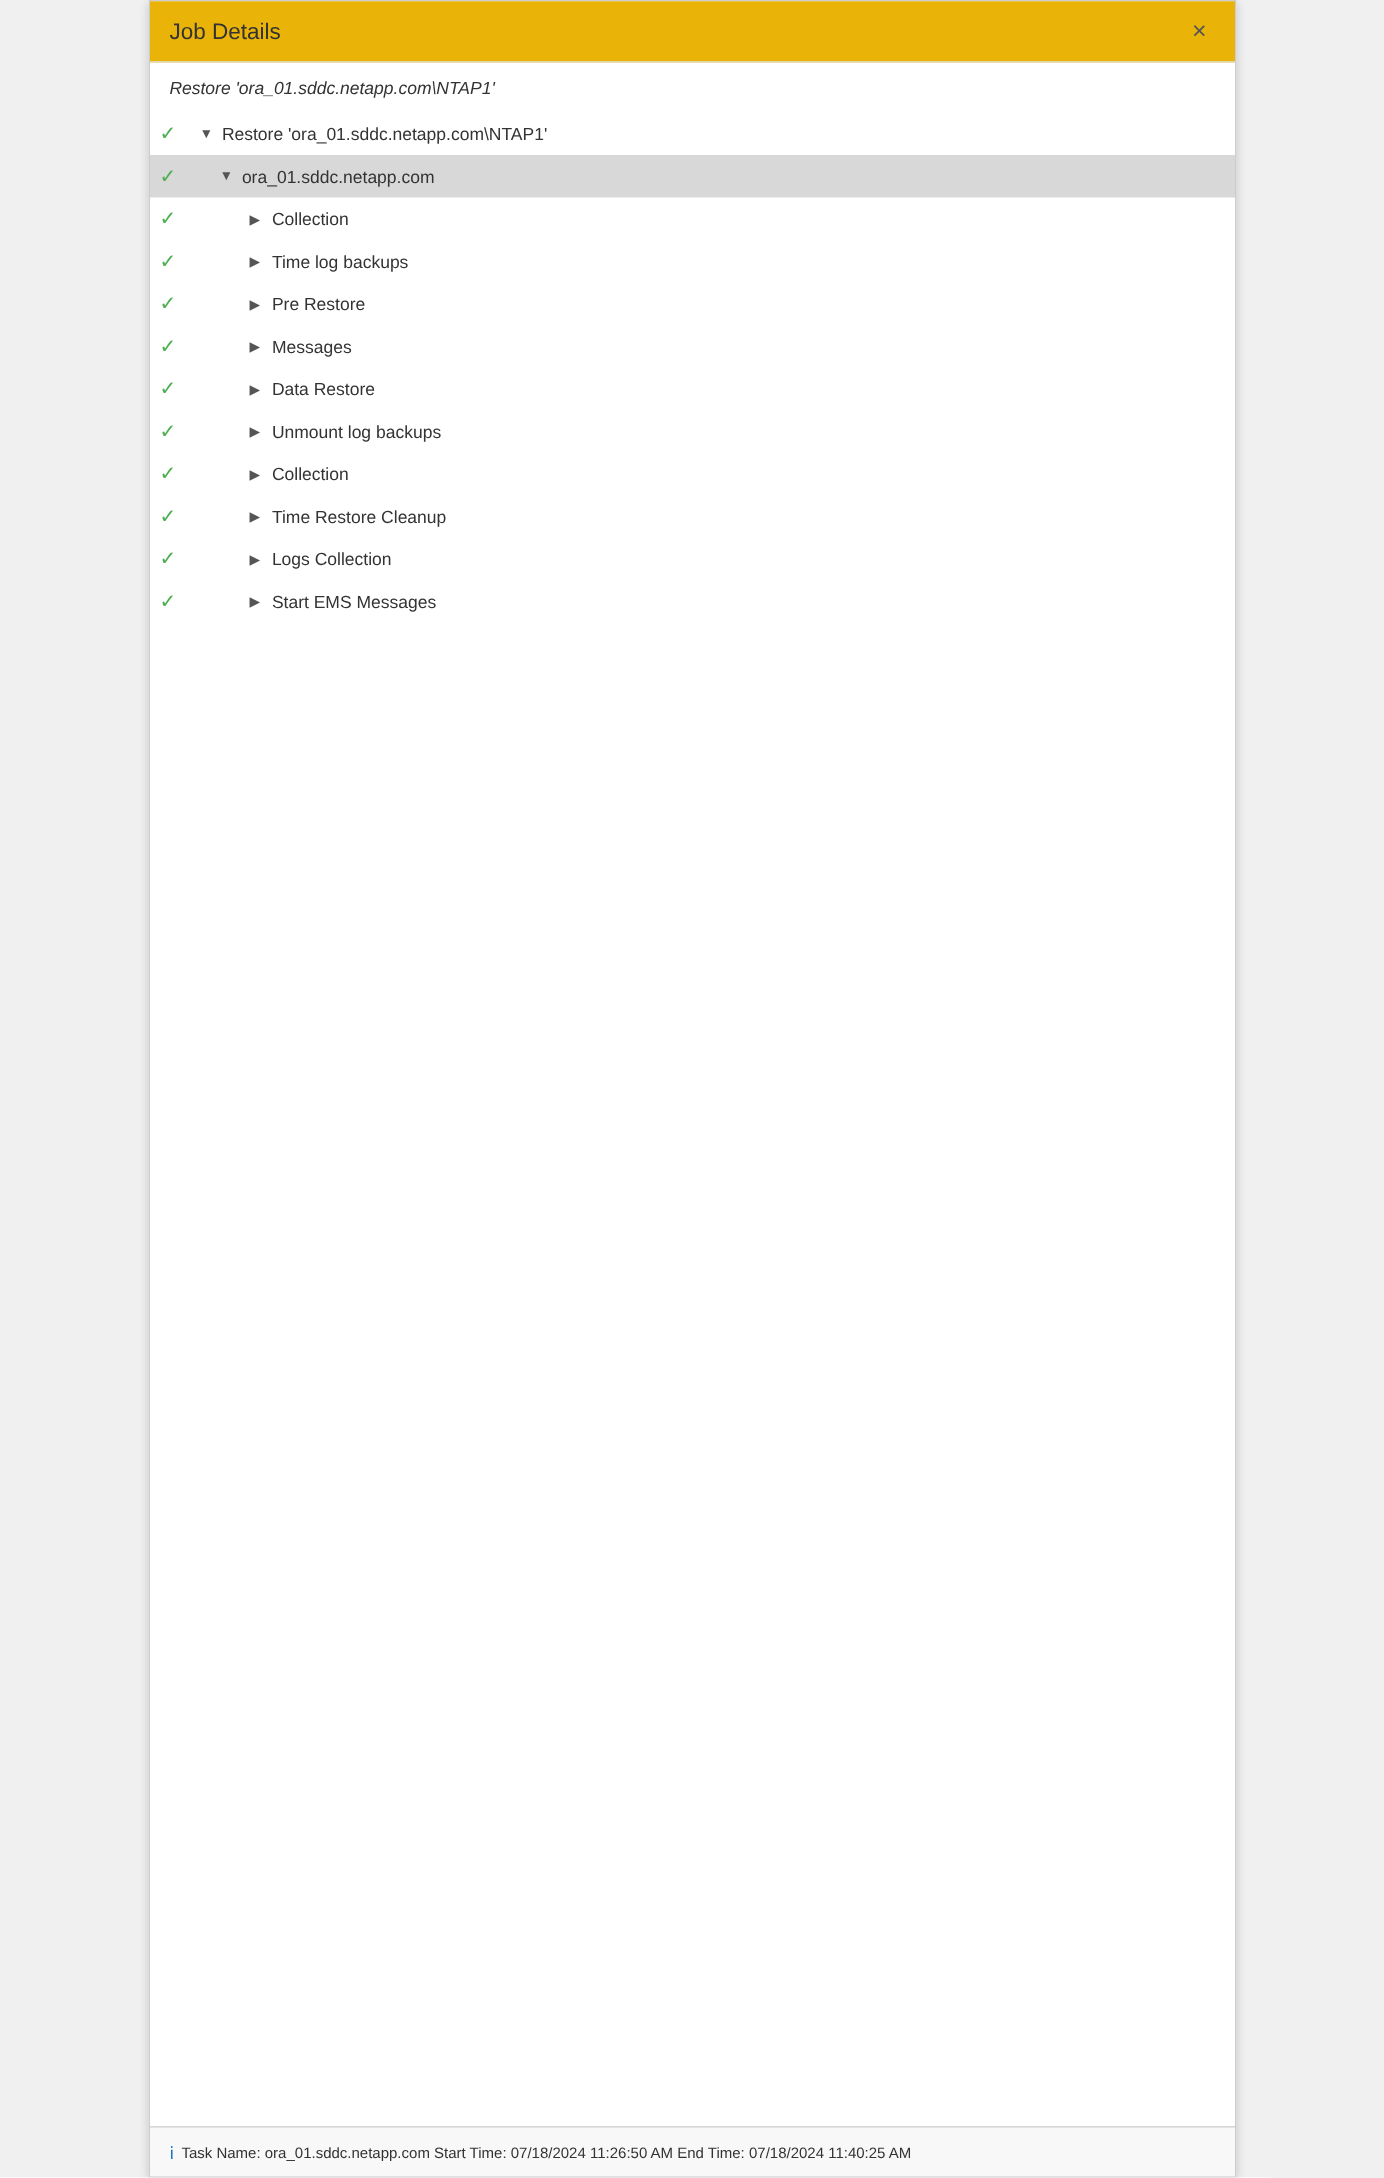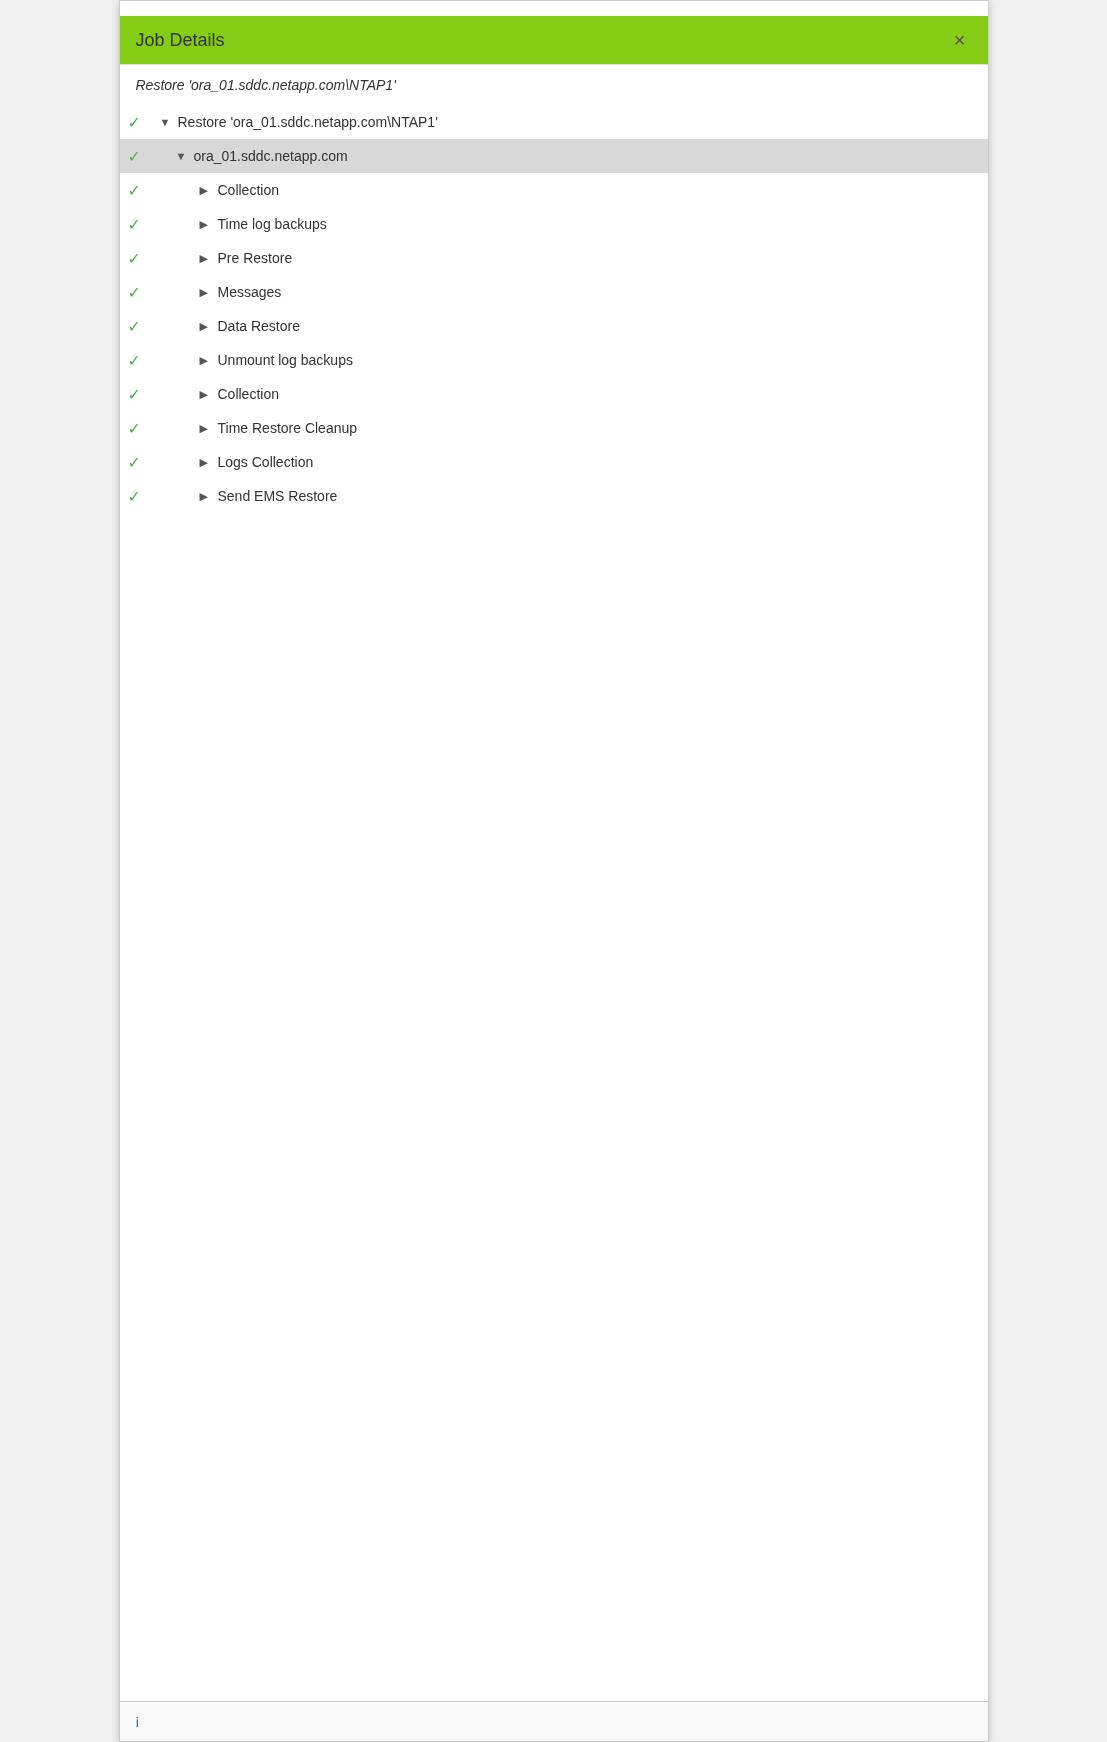--- a/index.html
+++ b/index.html
@@ -28,22 +28,21 @@
       position: relative;
       box-shadow: 0 2px 8px rgba(0,0,0,0.2);
     }
 
     .dialog-header {
       display: flex;
       align-items: center;
       justify-content: space-between;
       padding: 12px 16px;
       border-bottom: 1px solid #e0e0e0;
-      background: #84cc16;
-      margin-top: 15px;
+      background: #eab308;
     }
 
     .dialog-title {
       font-size: 18px;
       font-weight: normal;
       color: #333333;
     }
 
     .close-btn {
       width: 24px;
@@ -226,22 +225,23 @@
         <div class="tree-item">
           <span class="check-icon">✓</span>
           <span style="display: inline-block; width: 48px;"></span>
           <span class="tree-arrow">▶</span>
           <span class="tree-label">Logs Collection</span>
         </div>
         <div class="tree-item">
           <span class="check-icon">✓</span>
           <span style="display: inline-block; width: 48px;"></span>
           <span class="tree-arrow">▶</span>
-          <span class="tree-label">Send EMS Restore</span>
+          <span class="tree-label">Start EMS Messages</span>
         </div>
       </div>
   </div>
 
   <div class="status-bar">
     <span class="info-icon">ℹ</span>
+    <span>Task Name: ora_01.sddc.netapp.com  Start Time: 07/18/2024 11:26:50 AM  End Time: 07/18/2024 11:40:25 AM</span>
   </div>
 
 </div>
 
 </body></html>

